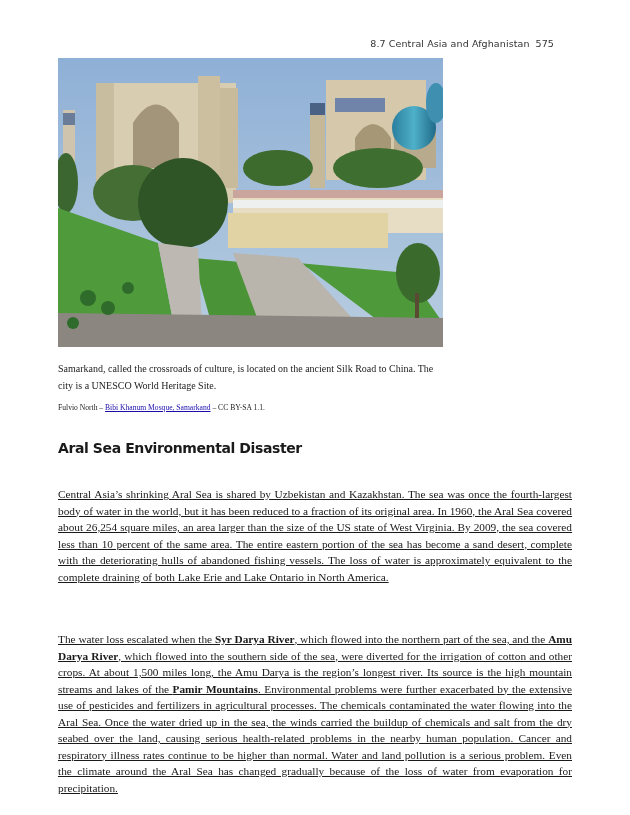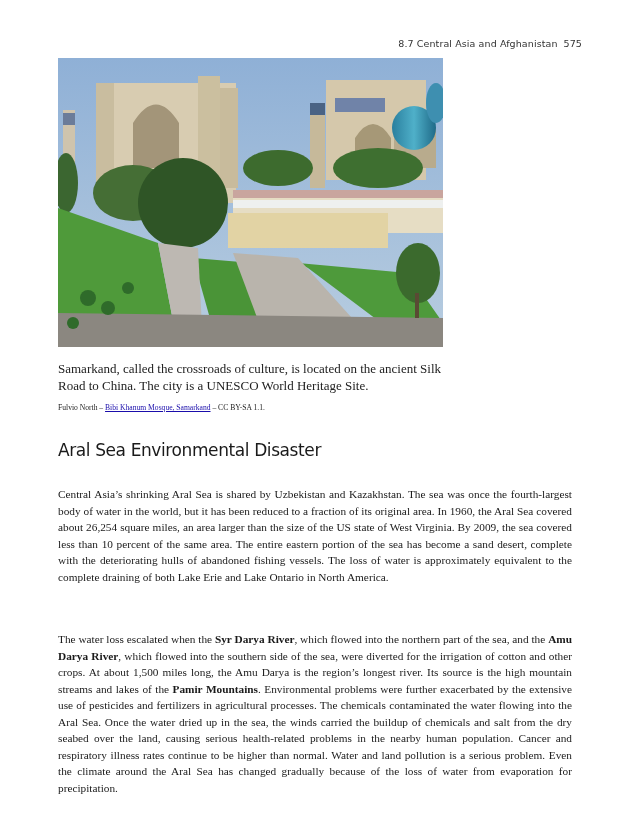--- a/index.html
+++ b/index.html
@@ -1,47 +1,47 @@
 <!DOCTYPE html>
 <html><head>
 <meta charset="utf-8">
 <style>
   html, body { margin: 0; padding: 0; }
   body {
     width: 630px; height: 815px; background: #ffffff; position: relative; overflow: hidden;
     font-family: "Liberation Serif", serif; color: #1a1a1a;
   }
   .running-head {
-    position: absolute; top: 38px; right: 48px;
+    position: absolute; top: 38px; right: 76px;
     font-family: "DejaVu Sans", sans-serif; font-size: 9.5px; color: #333;
     letter-spacing: 0.1px;
   }
   .running-head .pg { margin-left: 6px; }
   .photo {
     position: absolute; left: 58px; top: 58px; width: 385px; height: 289px;
     overflow: hidden; background: #9fb8d4;
   }
   .photo svg { display: block; width: 100%; height: 100%; }
   .caption {
     position: absolute; left: 58px; top: 360px; width: 390px;
-    font-size: 13px; line-height: 17px; color: #222;
+    font-size: 10px; line-height: 17px; color: #222;
   }
   .credit {
     position: absolute; left: 58px; top: 399px; width: 390px;
     font-size: 7.6px; line-height: 17px; color: #222;
   }
   .credit a { color: #1a0dab; text-decoration: underline; }
   h2 {
     position: absolute; left: 58px; top: 440px; margin: 0;
-    font-family: "DejaVu Sans", sans-serif; font-weight: normal; font-size: 17px;
+    font-family: "DejaVu Sans", sans-serif; font-weight: bold; font-size: 14px;
     letter-spacing: -0.4px; color: #1a1a1a;
   }
   .para {
     position: absolute; left: 58px; width: 514px; margin: 0;
-    font-size: 11.3px; line-height: 16.5px; text-align: justify; color: #1a1a1a;
+    font-size: 11.3px; line-height: 16.5px; text-align: justify; color: #1a1a1a; text-decoration: underline;
   }
   .p1 { top: 486px; }
   .p2 { top: 591px; margin-top: 40px; }
   .para b { font-weight: bold; }
 </style>
 </head>
 <body>
 
 <div class="running-head">
   <span>8.7 Central Asia and Afghanistan</span><span class="pg">575</span>

